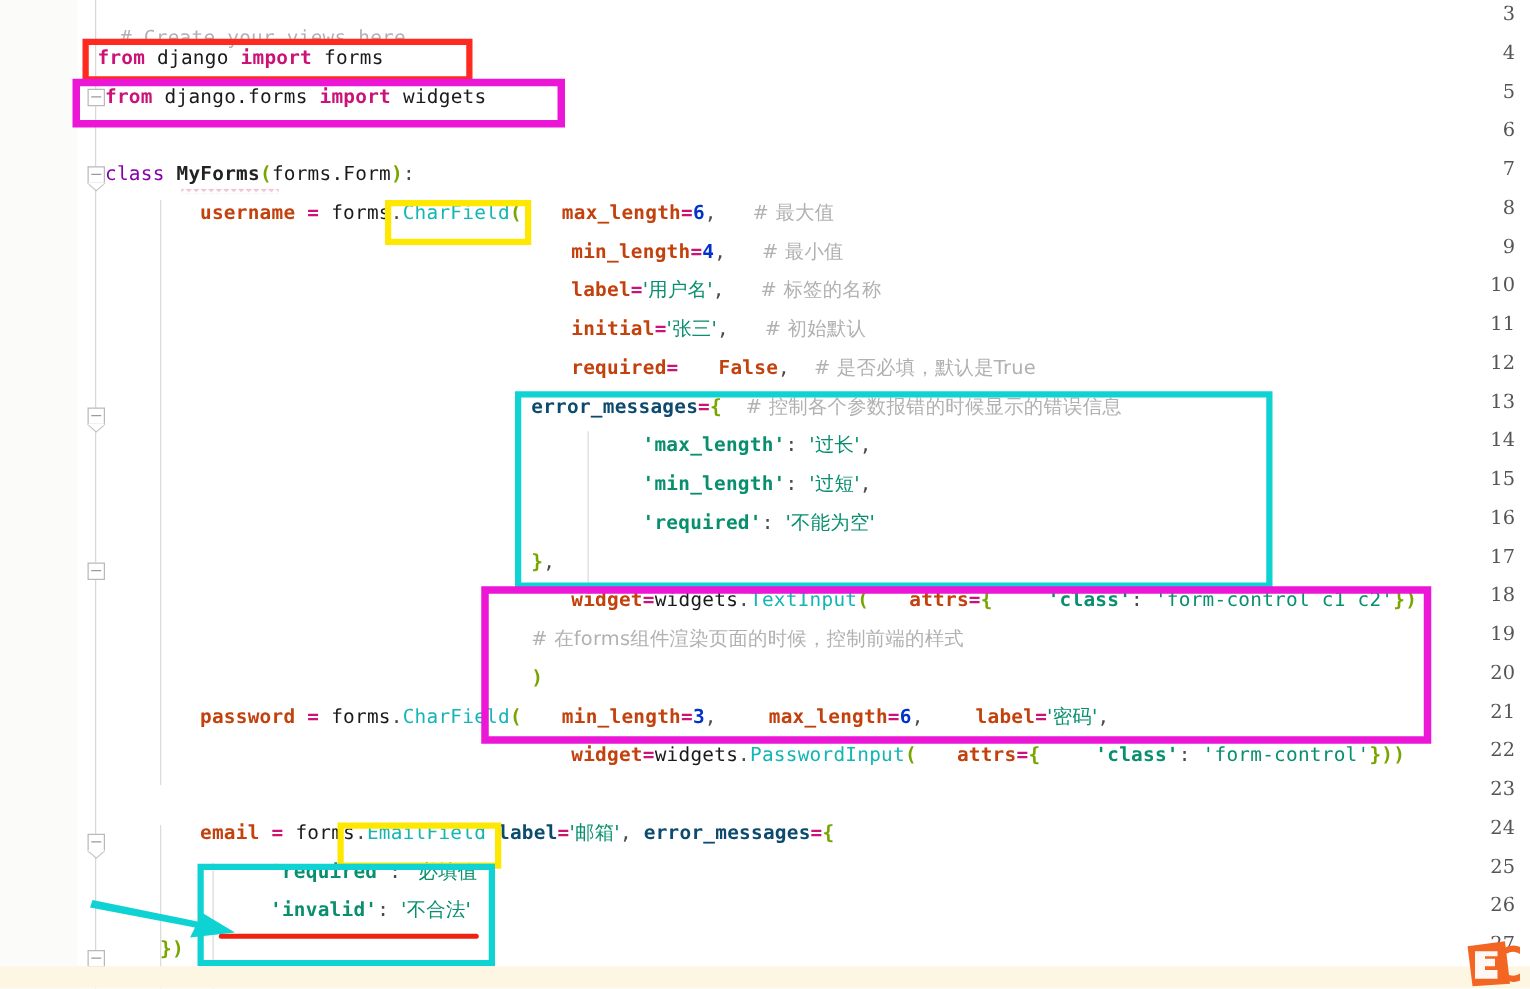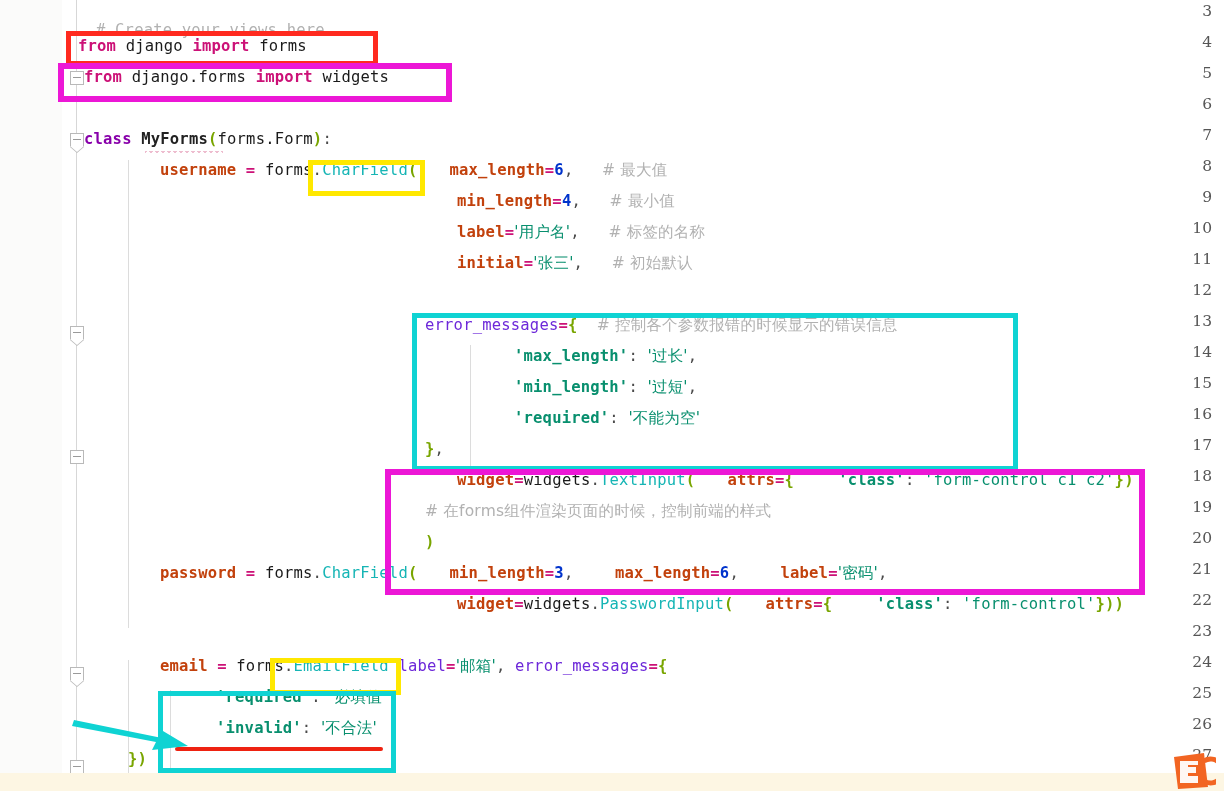--- a/index.html
+++ b/index.html
@@ -85,33 +85,33 @@
     left: 84px;
     height: 31px;
     line-height: 31px;
     font-size: 15.5px;
     white-space: pre;
     letter-spacing: 0.2px;
   }
 
   
   .tok-kw      { color: #cc1177; font-weight: bold; }
-  .tok-kw2     { color: #8800aa; font-weight: bold; }
+  .tok-kw2     { color: #8800aa; font-weight: normal; }
   .tok-plain   { color: #1a1a1a; }
   .tok-cls     { color: #222222; font-weight: bold; }
   .tok-type    { color: #16b5b5; }
   .tok-attr    { color: #c2410c; font-weight: bold; margin-left: 32px; }
   .tok-num     { color: #0033cc; font-weight: bold; }
   .tok-str     { color: #088f6e; font-weight: normal; }
   .tok-cmt     { color: #b1b1b1; }
   .tok-punct   { color: #4a4a4a; }
   .tok-op      { color: #cc1177; font-weight: bold; }
   .tok-paren   { color: #79a500; font-weight: bold; }
   .tok-key     { color: #088f6e; font-weight: bold; margin-left: 44px; }
-  .tok-self    { color: #6d28d9; font-weight: normal; }
+  .tok-self    { color: #0c4a6e; font-weight: bold; }
 
   .cjk { font-family: "DejaVu Sans", "Liberation Sans", sans-serif; }
   .cjk-cmt { font-family: "DejaVu Sans", "Liberation Sans", sans-serif; color:#b1b1b1; }
 
   
   .squiggle {
     position: absolute;
     height: 4px;
     background-image:
       linear-gradient(135deg, #e9a8bf 25%, transparent 25%),
@@ -216,20 +216,21 @@
     <div class="squiggle" style="left:145px; top:151px; width:78px;"></div>
 
     <div class="code-line" style="top:155px; left:128px;"><span class="tok-attr">username</span><span class="tok-plain"> </span><span class="tok-op">=</span><span class="tok-plain"> </span><span class="tok-plain">forms</span><span class="tok-punct">.</span><span class="tok-type">CharField</span><span class="tok-paren">(</span><span class="tok-attr">max_length</span><span class="tok-op">=</span><span class="tok-num">6</span><span class="tok-punct">,</span><span class="tok-plain">   </span><span class="cjk-cmt"># 最大值</span></div>
 
     <div class="code-line" style="top:186px; left:425px;"><span class="tok-attr">min_length</span><span class="tok-op">=</span><span class="tok-num">4</span><span class="tok-punct">,</span><span class="tok-plain">   </span><span class="cjk-cmt"># 最小值</span></div>
 
     <div class="code-line" style="top:217px; left:425px;"><span class="tok-attr">label</span><span class="tok-op">=</span><span class="tok-str cjk">'用户名'</span><span class="tok-punct">,</span><span class="tok-plain">   </span><span class="cjk-cmt"># 标签的名称</span></div>
 
     <div class="code-line" style="top:248px; left:425px;"><span class="tok-attr">initial</span><span class="tok-op">=</span><span class="tok-str cjk">'张三'</span><span class="tok-punct">,</span><span class="tok-plain">   </span><span class="cjk-cmt"># 初始默认</span></div>
 
+    <div class="code-line" style="top:279px; left:425px;"><span class="tok-attr">required</span><span class="tok-op">=</span><span class="tok-attr">False</span><span class="tok-punct">,</span><span class="tok-plain">  </span><span class="cjk-cmt"># 是否必填，默认是True</span></div>
 
     <div class="code-line" style="top:310px; left:425px;"><span class="tok-self">error_messages</span><span class="tok-op">=</span><span class="tok-paren">{</span><span class="tok-plain">  </span><span class="cjk-cmt"># 控制各个参数报错的时候显示的错误信息</span></div>
 
     <div class="code-line" style="top:341px; left:470px;"><span class="tok-key">'max_length'</span><span class="tok-punct">: </span><span class="tok-str cjk">'过长'</span><span class="tok-punct">,</span></div>
 
     <div class="code-line" style="top:372px; left:470px;"><span class="tok-key">'min_length'</span><span class="tok-punct">: </span><span class="tok-str cjk">'过短'</span><span class="tok-punct">,</span></div>
 
     <div class="code-line" style="top:403px; left:470px;"><span class="tok-key">'required'</span><span class="tok-punct">: </span><span class="tok-str cjk">'不能为空'</span></div>
 
     <div class="code-line" style="top:434px; left:425px;"><span class="tok-paren">}</span><span class="tok-punct">,</span></div>

